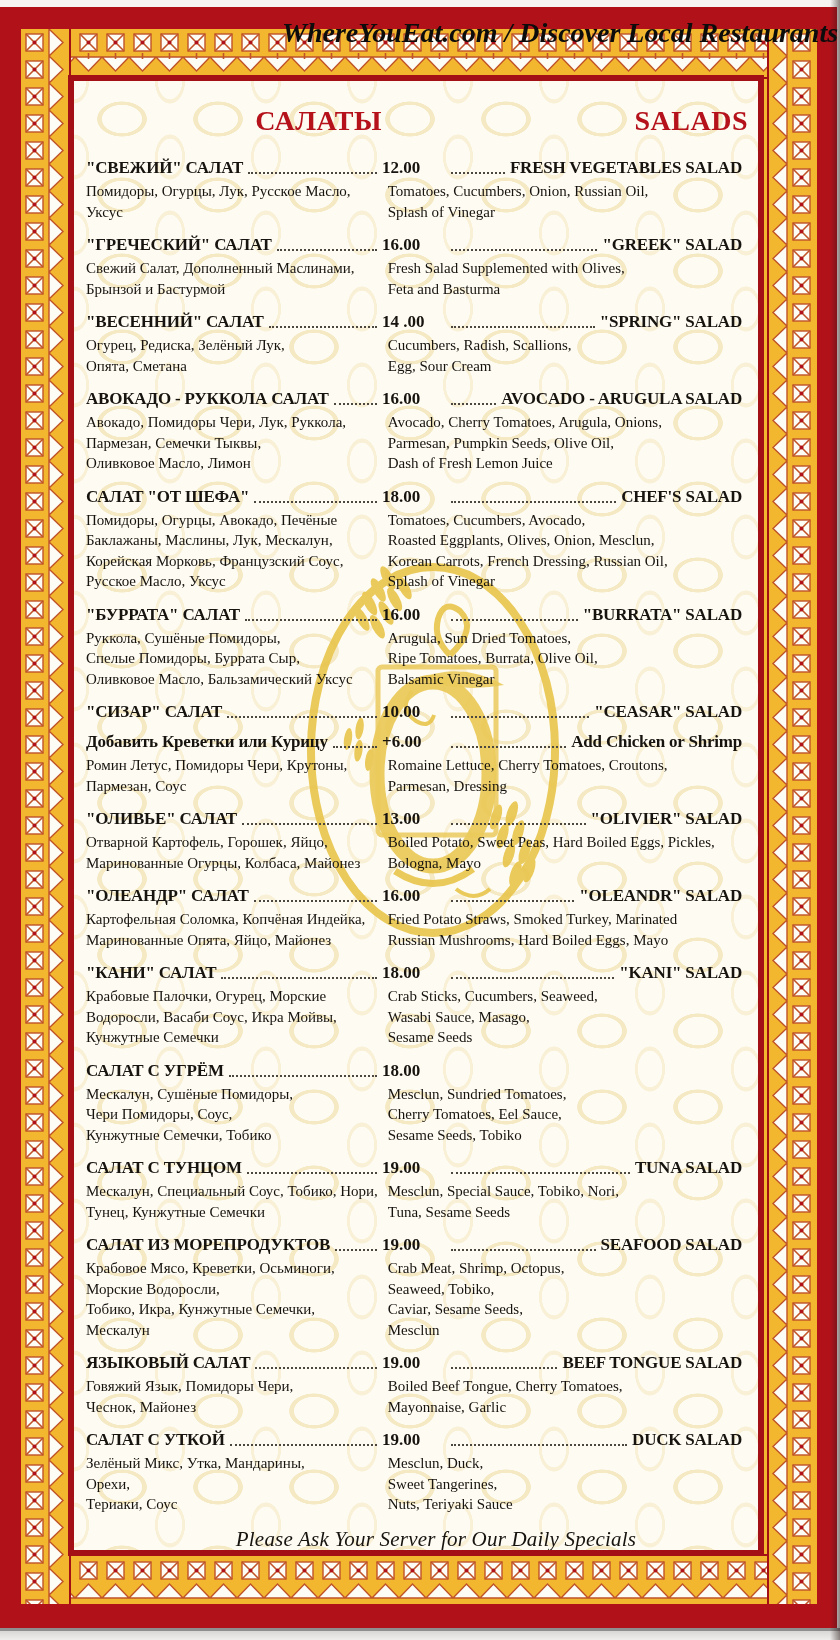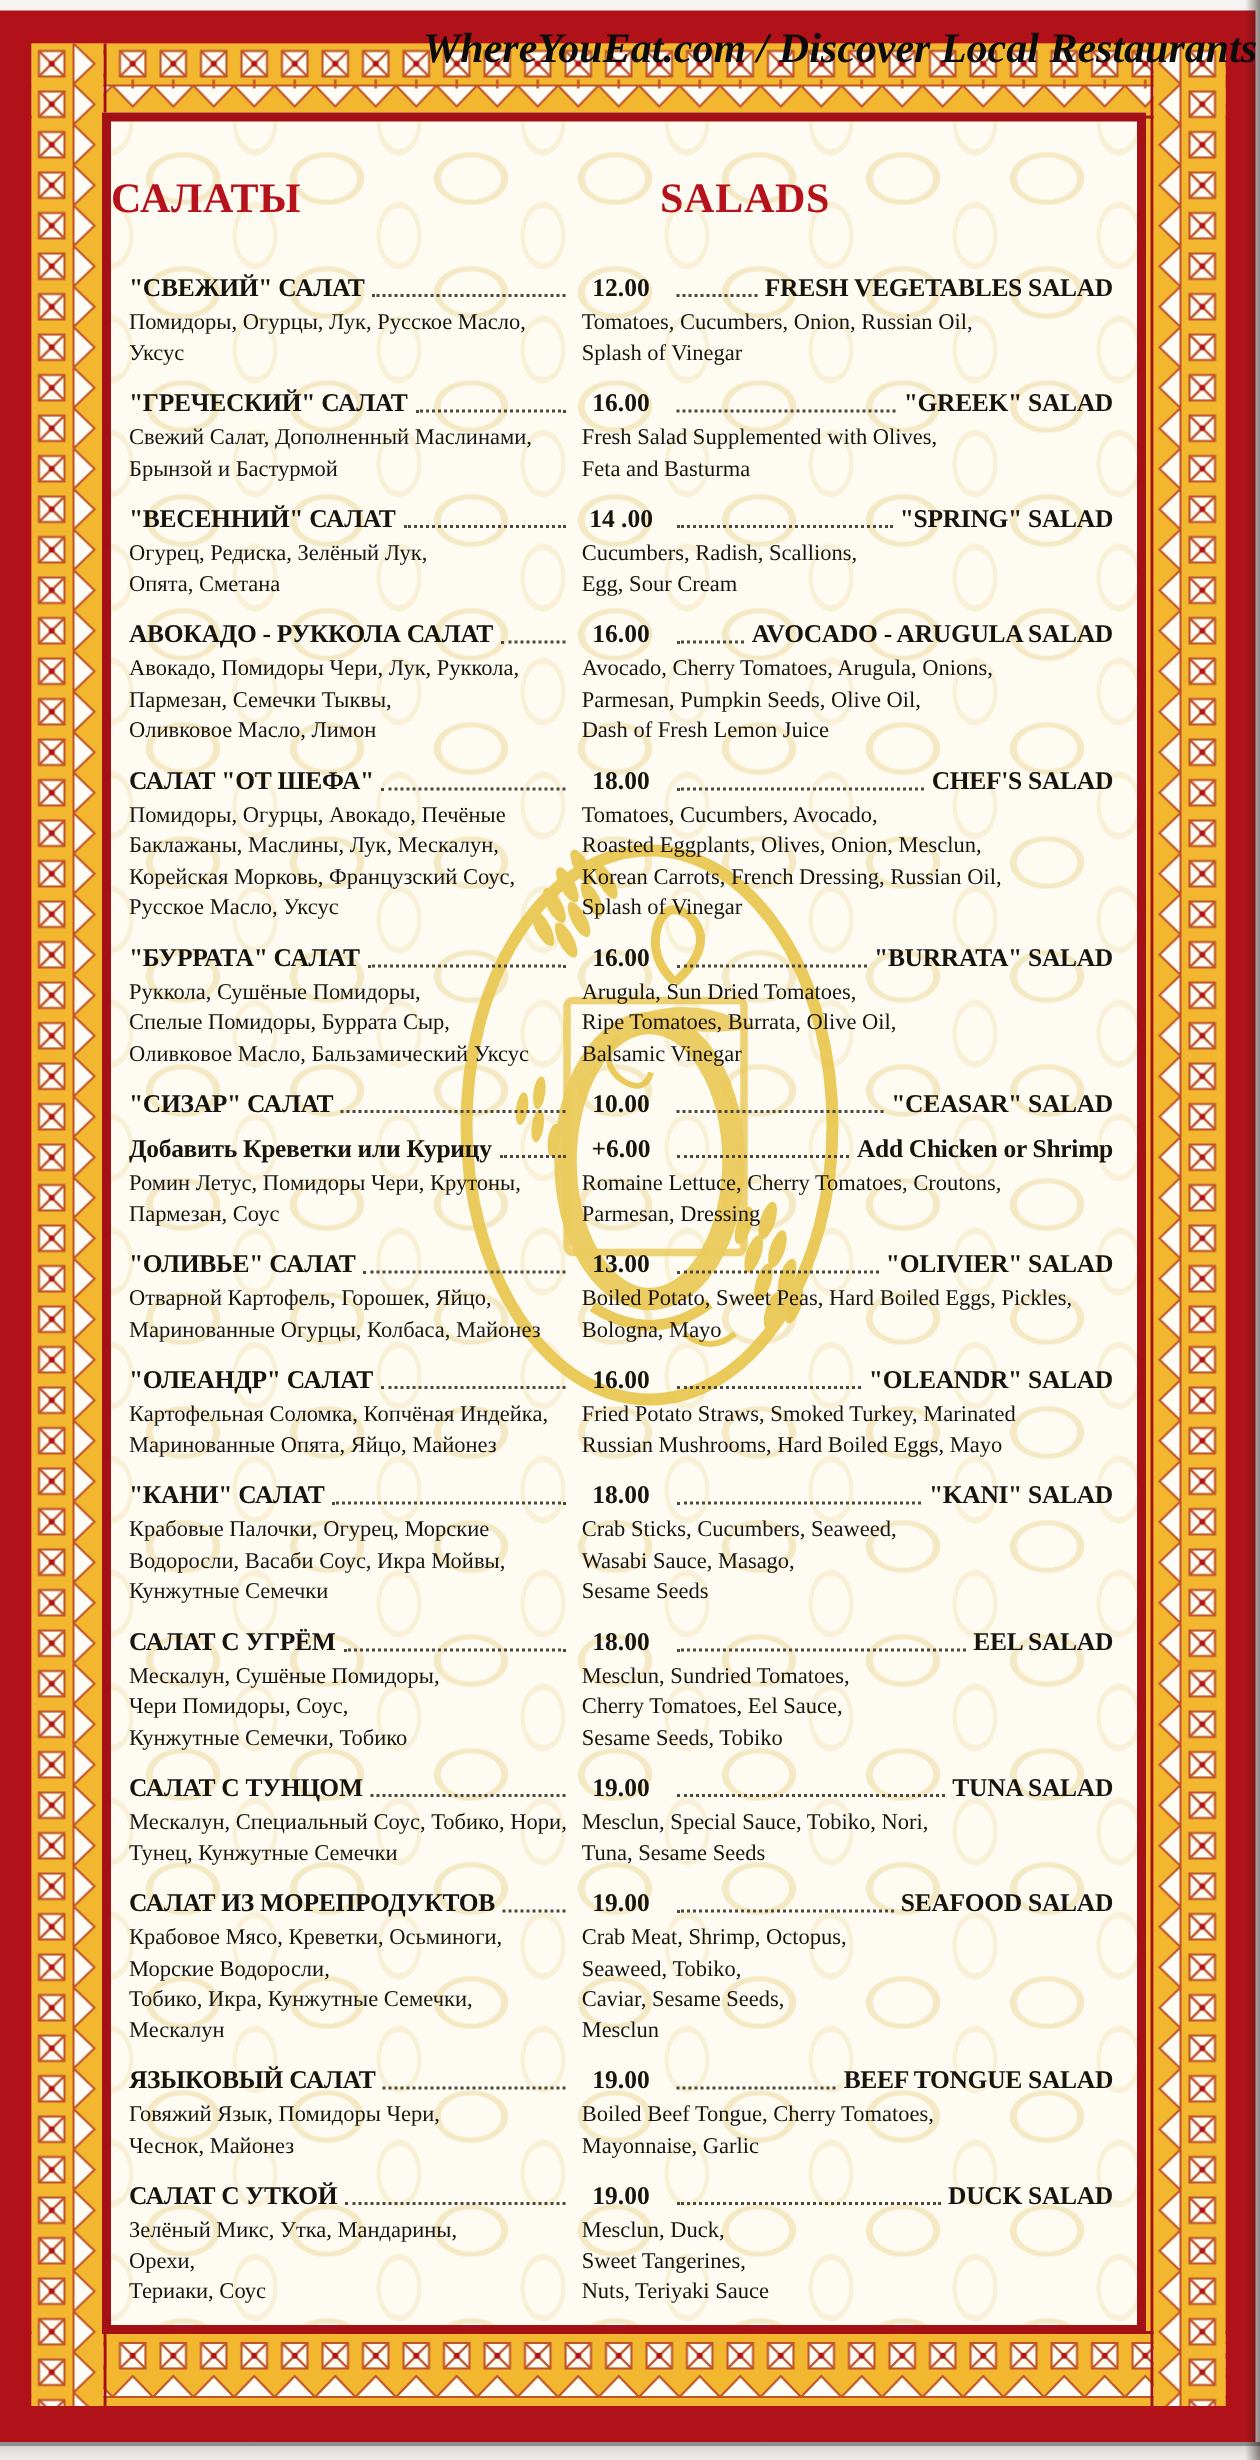--- a/index.html
+++ b/index.html
@@ -36,31 +36,31 @@
   }
   .emblem{position:absolute;left:226px;top:478px;width:266px;height:382px;z-index:1;opacity:.92;}
   .content{
     position:relative;z-index:2;height:100%;box-sizing:border-box;
     padding:14px 16px 20px 12px;display:flex;flex-direction:column;
     color:#17130f;
   }
   
   .section-headers{display:grid;grid-template-columns:1fr 1fr;margin:6px 0 16px;}
   .section-headers h2{
-    margin:16px;text-align:left;font-size:28px;font-weight:700;color:#b5121b;letter-spacing:.5px;
+    margin:4px;text-align:right;font-size:28px;font-weight:700;color:#b5121b;letter-spacing:.5px;
   }
   .section-headers h2.ru{transform:translateX(-28px);}
   .section-headers h2.en{transform:translateX(10px);}
   
   .items{display:flex;flex-direction:column;}
   .item{margin-bottom:12px;}
   .row{display:grid;grid-template-columns:1fr 64px 1fr;align-items:end;}
   .row .cell-l,.row .cell-r{display:flex;align-items:flex-end;min-width:0;}
   .nm{font-weight:700;font-size:17px;line-height:22px;white-space:nowrap;letter-spacing:-.2px;}
-  .price{font-weight:700;font-size:17px;line-height:22px;text-align:center;}
+  .price{font-weight:700;font-size:17px;line-height:22px;}
   .dots{flex:1 1 auto;border-bottom:2px dotted #4c4840;margin:0 5px 5px;min-width:8px;}
   .cell-r .nm{text-align:right;}
   .row.sub{margin-top:8px;}
   .descs{display:grid;grid-template-columns:46% 54%;margin-top:2px;}
   .ru-desc,.en-desc{font-size:15px;line-height:20.5px;white-space:pre-line;}
   .en-desc{}
   
   .footer-note{
     margin-top:auto;text-align:center;font-style:italic;font-size:21px;color:#17130f;
     padding-bottom:4px;letter-spacing:.2px;margin-left:44px;
@@ -421,24 +421,20 @@
     </div>
   </article>
 
   <article class="item">
     <div class="row head">
       <div class="cell-l">
         <span class="nm js-ru">САЛАТ С УГРЁМ</span>
         <span class="dots"></span>
       </div>
       <div class="price js-price">18.00</div>
-      <div class="cell-r">
-        <span class="dots"></span>
-        <span class="nm js-en">EEL SALAD</span>
-      </div>
     </div>
 
     <div class="descs">
       <div class="ru-desc js-ru-desc">Мескалун, Сушёные Помидоры,
 Чери Помидоры, Соус,
 Кунжутные Семечки, Тобико</div>
       <div class="en-desc js-en-desc">Mesclun, Sundried Tomatoes,
 Cherry Tomatoes, Eel Sauce,
 Sesame Seeds, Tobiko</div>
     </div>

